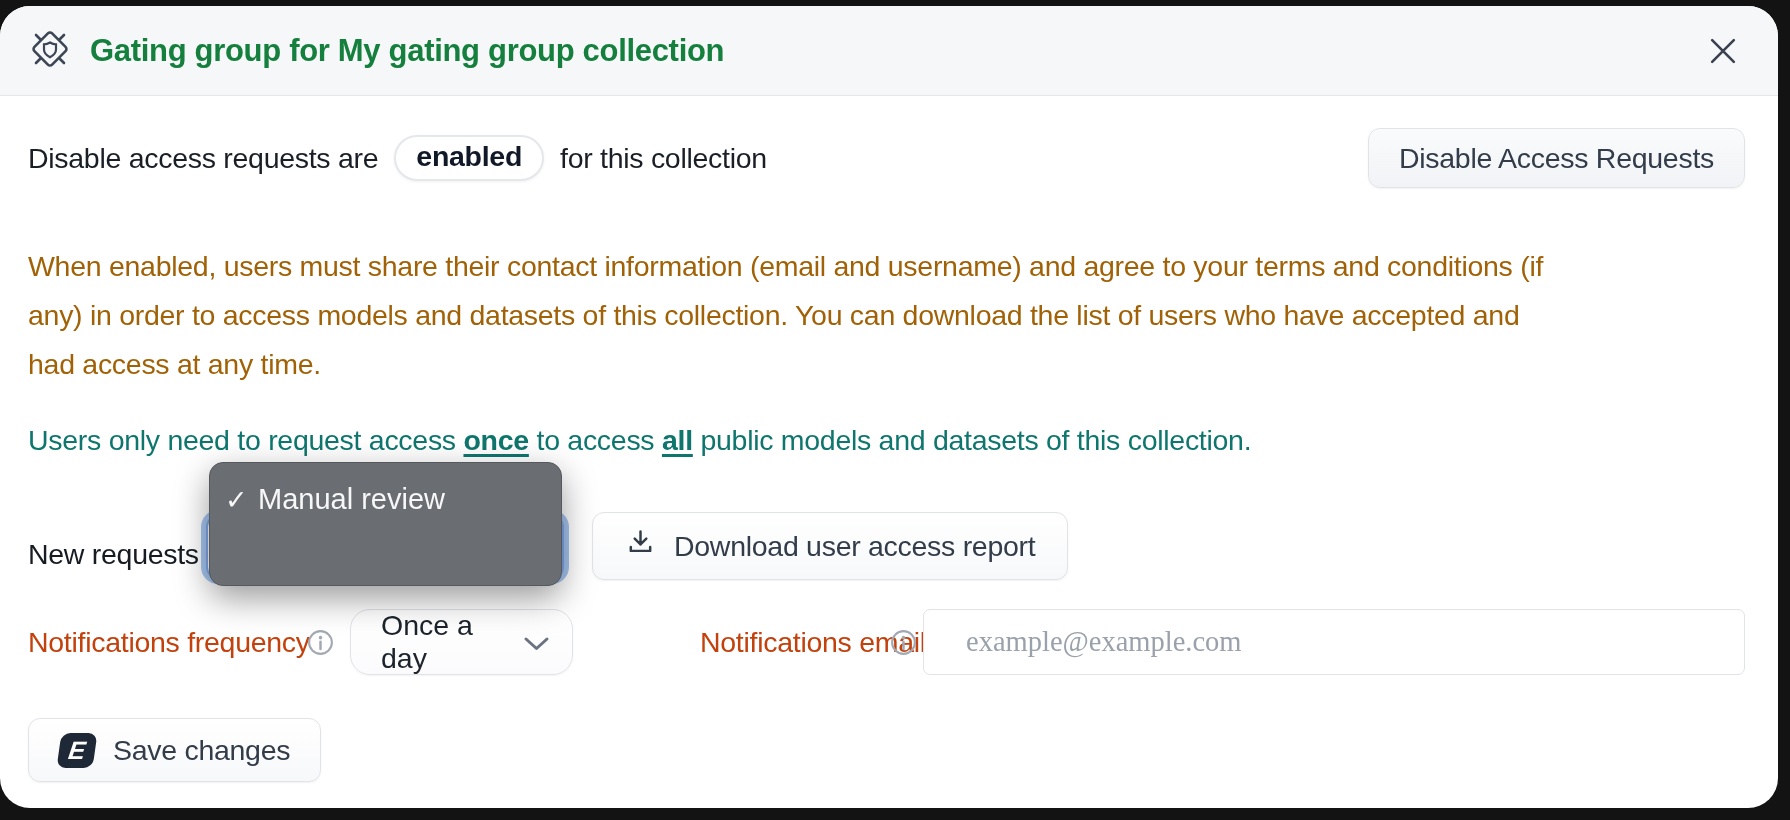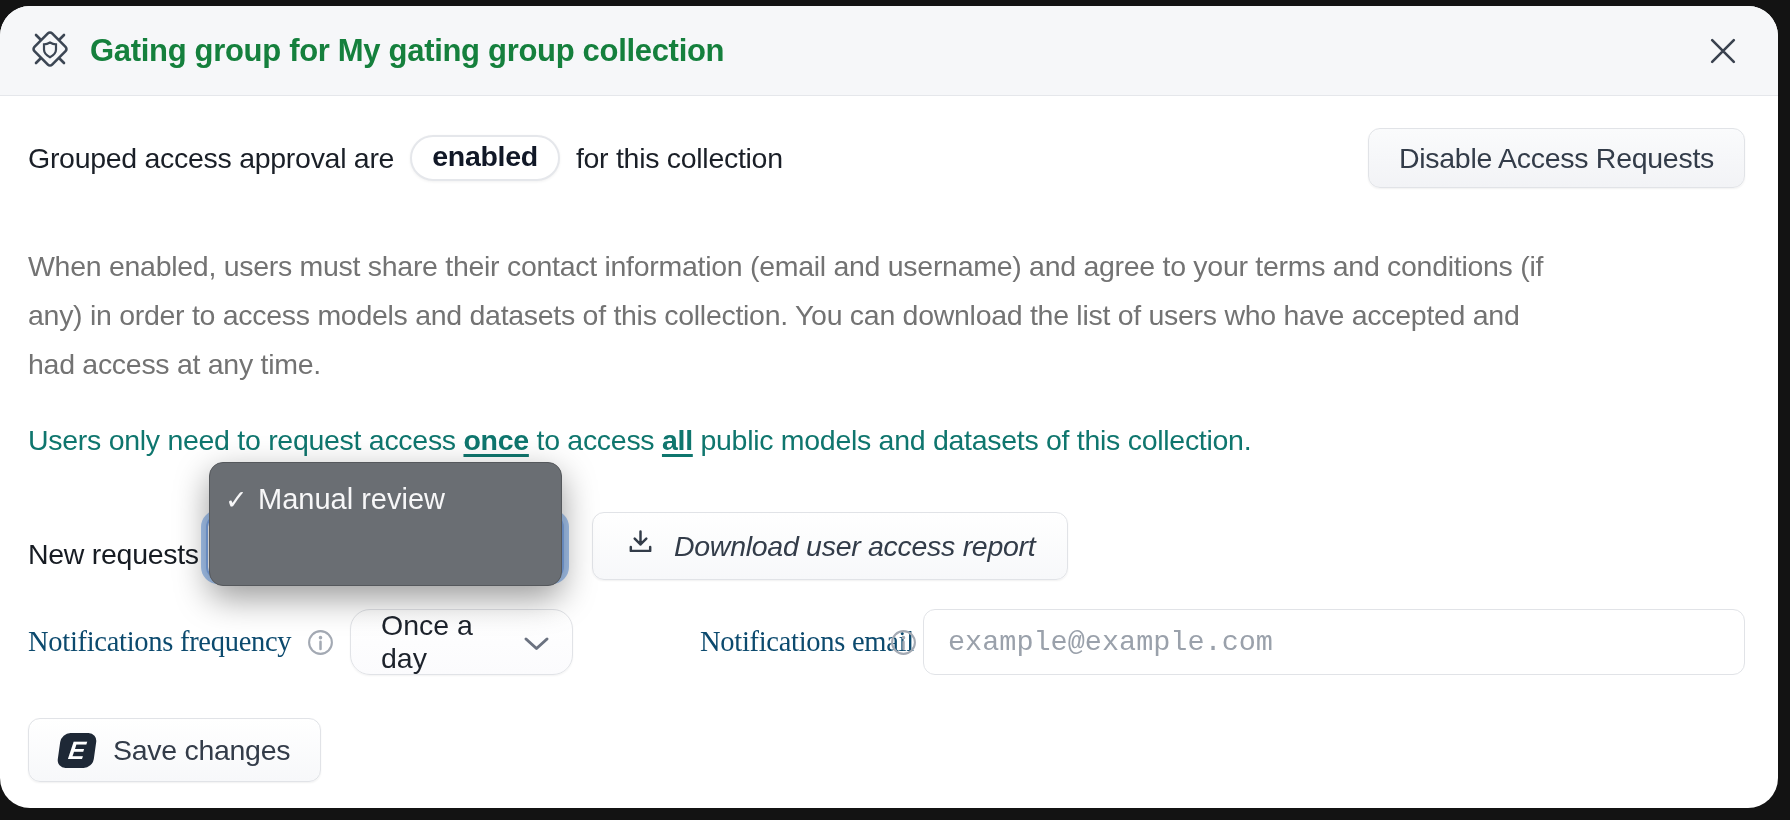--- a/index.html
+++ b/index.html
@@ -85,21 +85,21 @@
     background: linear-gradient(#fafbfc, #f2f3f6);
   }
   
   .description {
     position: absolute;
     top: 236px; left: 28px;
     width: 1522px;
     font-size: 28.5px;
     line-height: 49px;
     letter-spacing: -0.01em;
-    color: #737373;
+    color: #a16207;
   }
   .note {
     position: absolute;
     top: 418px; left: 28px;
     width: 1700px;
     font-size: 28.5px;
     letter-spacing: -0.01em;
     color: #0f766e;
     white-space: pre-wrap;
   }
@@ -126,21 +126,20 @@
     border: 2px solid #7fa9e8;
     box-shadow: 0 0 0 5px #a6c6f1;
     z-index: 1;
   }
   .download-btn {
     position: absolute;
     top: 506px; left: 592px;
     height: 68px;
     padding: 0 32px;
     z-index: 2;
-    font-style: italic;
   }
   
   .dropdown-menu {
     position: absolute;
     top: 456px; left: 209px;
     width: 353px; height: 124px;
     background: #6a6e73;
     border: 1px solid #55585c;
     border-radius: 14px;
     box-shadow: 0 12px 34px rgba(0,0,0,.4);
@@ -170,22 +169,21 @@
     height: 68px;
   }
   .notif-label {
     position: absolute;
     top: 0;
     height: 68px;
     display: flex;
     align-items: center;
     font-size: 28.5px;
     letter-spacing: -0.01em;
-    color: #0c4a6e;
-    font-family: Liberation Serif, serif;
+    color: #c2410c;
   }
   .freq-label { left: 28px; }
   .email-label { left: 700px; }
   .info-icon { position: absolute; top: 20px; line-height: 0; }
   .info-freq { left: 306px; }
   .info-email { left: 889px; }
   .freq-select {
     position: absolute;
     top: 1px; left: 350px;
     width: 223px; height: 66px;
@@ -198,25 +196,25 @@
     justify-content: space-between;
     padding: 0 22px 0 30px;
     font-size: 28.5px;
     color: #1d232c;
     cursor: pointer;
   }
   .email-input {
     position: absolute;
     top: 1px; left: 923px; right: 33px;
     height: 66px;
-    border-radius: 12px;
+    border-radius: 7px;
     border: 1px solid #e1e3e7;
     background: #ffffff;
-    padding: 0 26px 0 24px;
-    font-family: Liberation Mono, monospace;
+    padding: 0 26px 0 42px;
+    font-family: Liberation Serif, serif;
     font-size: 28.5px;
     color: #1d232c;
     outline: none;
   }
   .email-input::placeholder { color: #9aa1ab; }
   
   .save-btn {
     position: absolute;
     top: 712px; left: 28px;
     height: 64px;
@@ -255,21 +253,21 @@
     <button class="close-btn">
       <span>
         <svg width="26" height="26" viewBox="0 0 24 24" fill="none" stroke="#3b4350" stroke-width="2.4" stroke-linecap="round">
           <path d="M2 2 L22 22 M22 2 L2 22"></path>
         </svg>
       </span>
     </button>
   </div>
 
   <div class="status-row">
-    <span>Grouped access approval are</span>
+    <span>Disable access requests are</span>
     <span class="enabled-badge">enabled</span>
     <span>for this collection</span>
     <button class="btn disable-btn">Disable Access Requests</button>
   </div>
 
   <p class="description">When enabled, users must share their contact information (email and username) and agree to your terms and conditions (if any) in order to access models and datasets of this collection. You can download the list of users who have accepted and had access at any time.</p>
 
   <p class="note"><span>Users only need to request access </span><span class="emph">once</span><span> to access </span><span class="emph">all</span><span> public models and datasets of this collection.</span></p>
 
   <div class="new-requests-label">New requests:</div>

